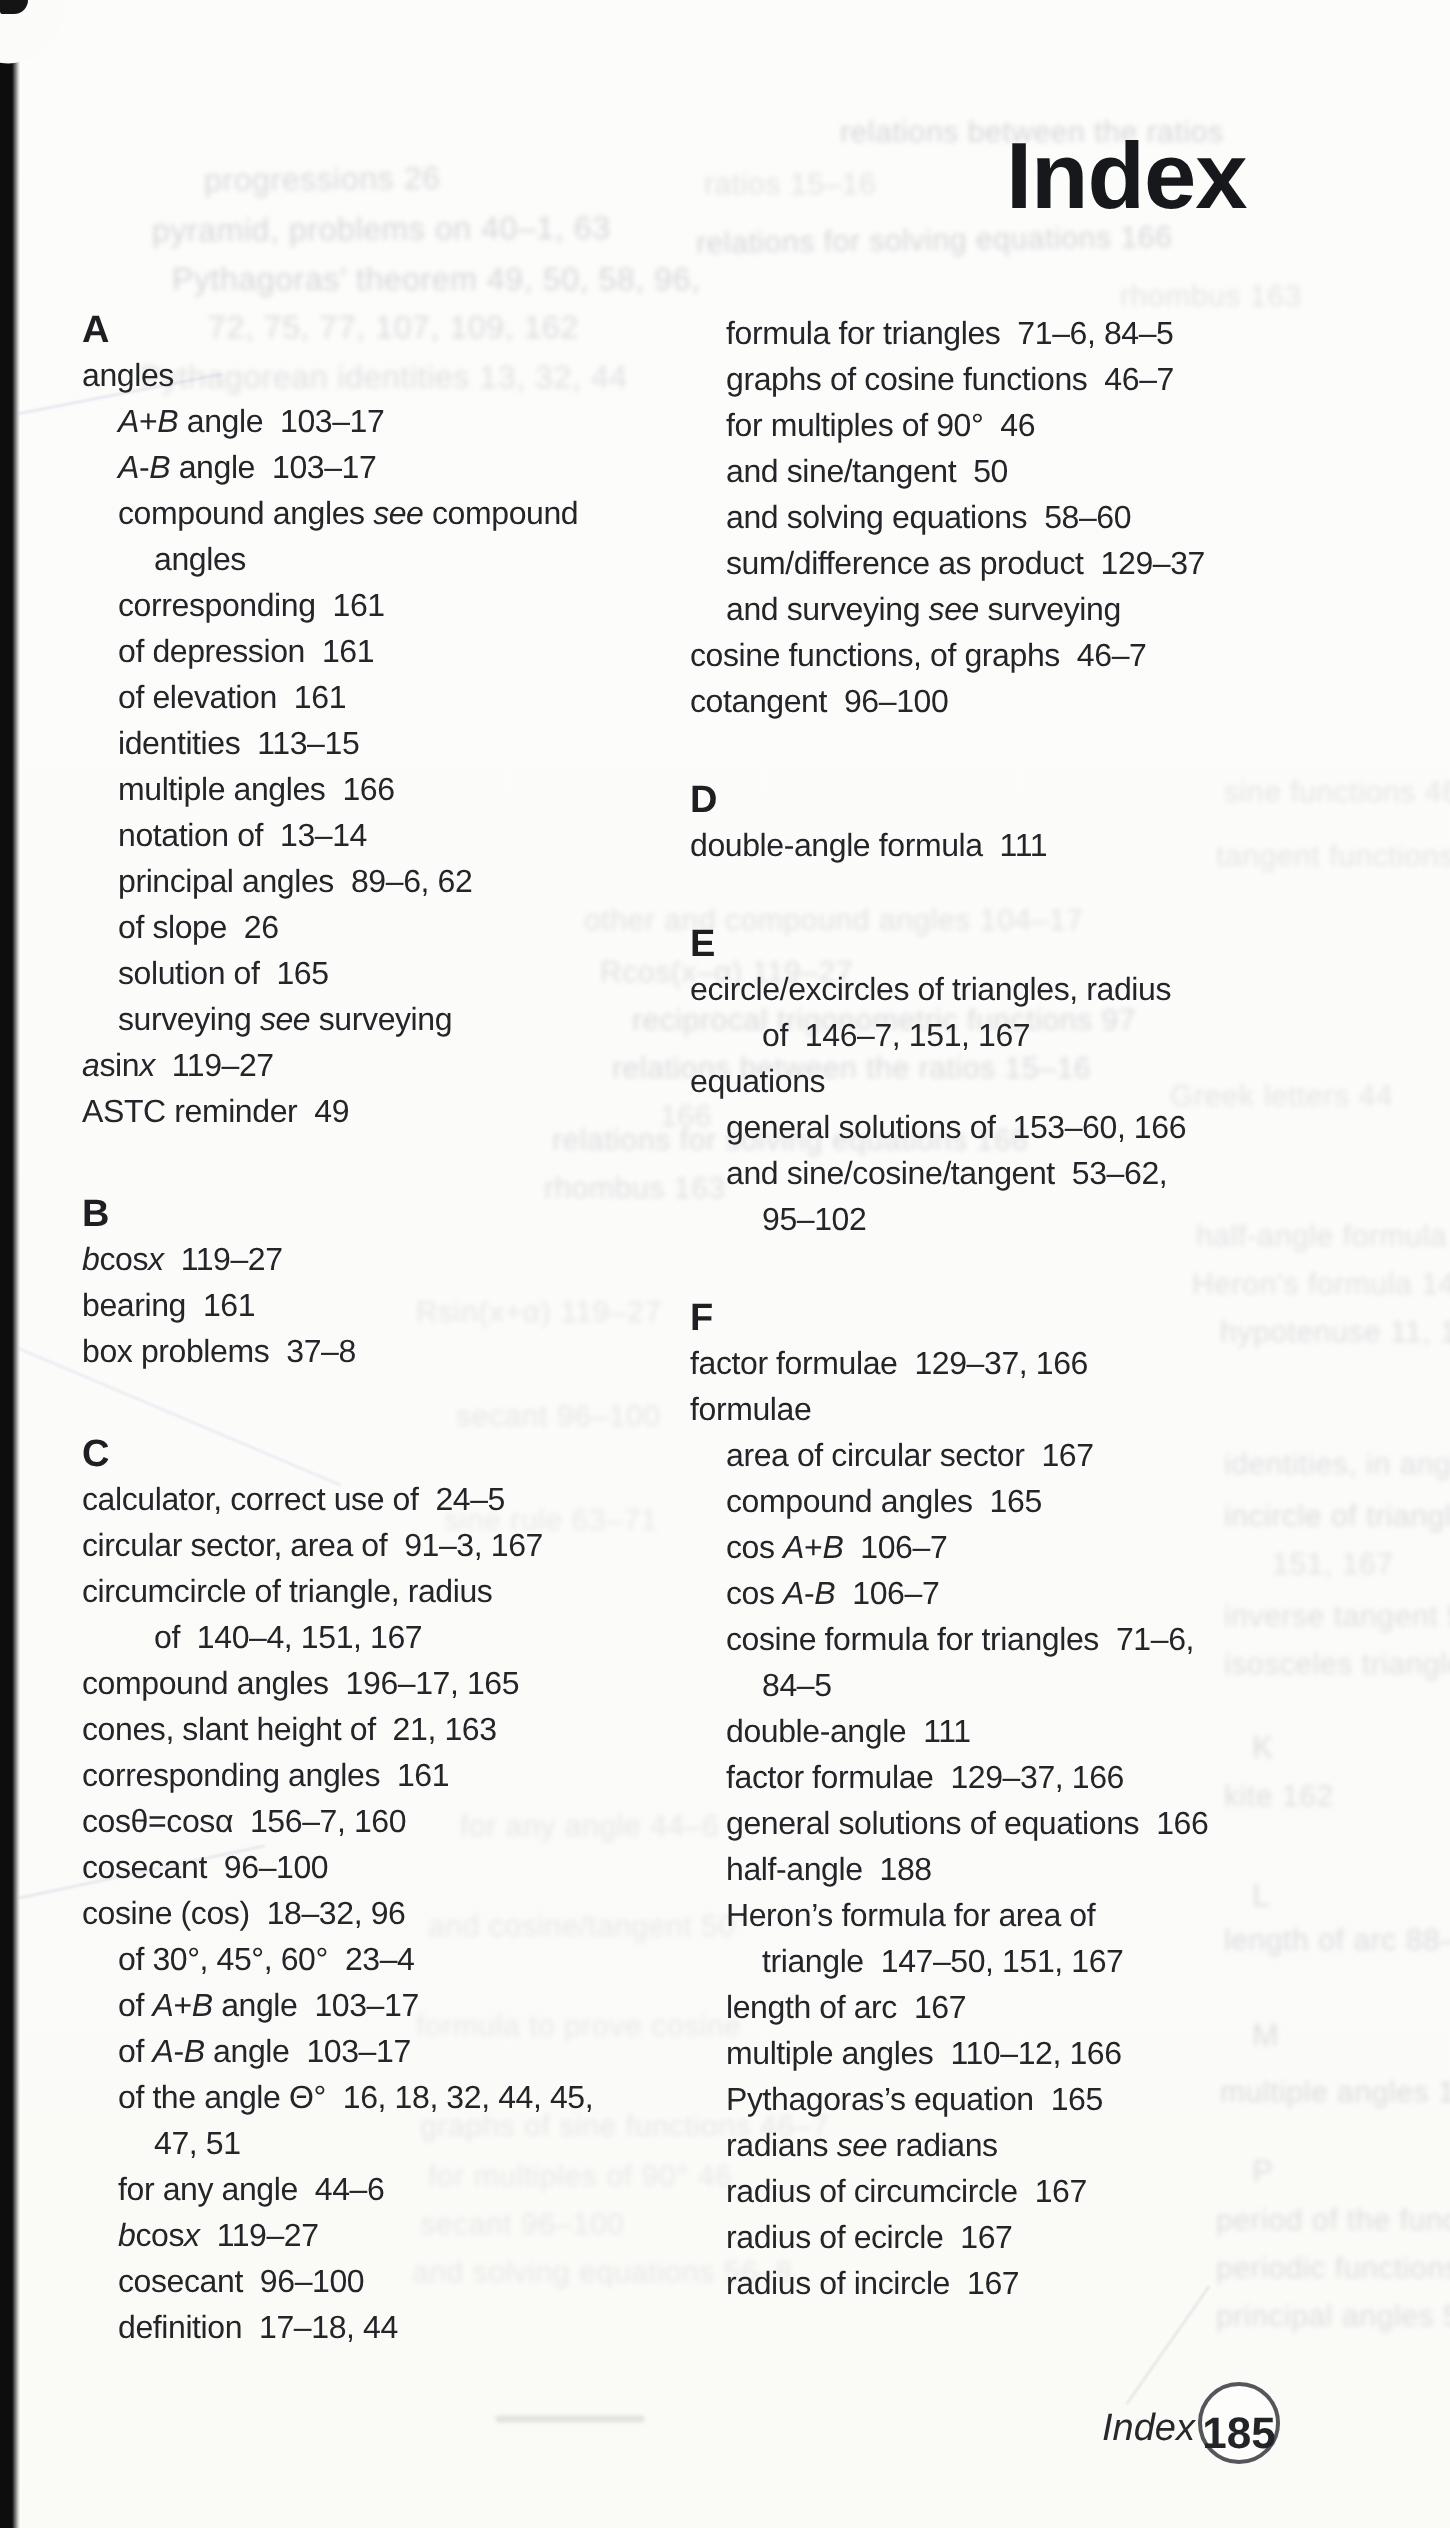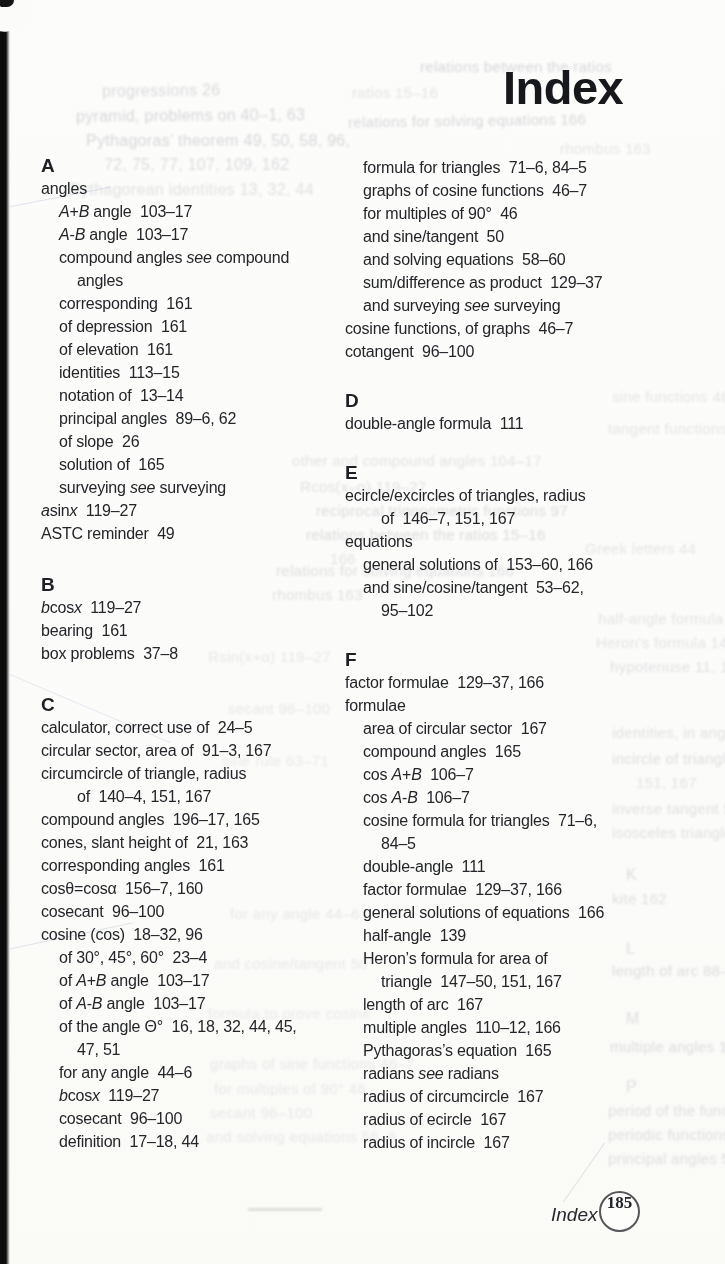--- a/index.html
+++ b/index.html
@@ -34,22 +34,22 @@
   .line{white-space:pre;font-size:16px;line-height:23px;height:23px;letter-spacing:-.2px;}
   .ind1{padding-left:18px;}
   .ind2{padding-left:36px;}
   .sec{font-size:19px;font-weight:700;line-height:23px;height:23px;color:#1d1f23;}
   .col-left .sec:not(:first-child){margin-top:28px;}
   .col-right .sec{margin-top:26px;}
   .it{font-style:italic;}
   
   .footer-label{position:absolute;left:551px;top:1204px;font-style:italic;font-size:19px;color:#26282c;}
   .page-badge{position:absolute;left:599px;top:1191px;width:41px;height:41px;box-sizing:border-box;
-              border:2.5px solid #54565a;border-radius:50%;display:flex;align-items:flex-start;
-              justify-content:center;font-weight:700;font-size:17px;color:#222428;background:rgba(255,255,255,.5);font-family:Liberation Serif, serif;}
+              border:2.5px solid #54565a;border-radius:50%;display:flex;align-items:flex-end;
+              justify-content:center;font-weight:700;font-size:22px;color:#222428;background:rgba(255,255,255,.5);}
 </style>
 </head>
 <body>
 
 <div class="page">
 
   <div class="ghost-layer">
       <span class="ghost" style="left: 102px; top: 82px; opacity: 0.28; font-size: 16px; transform: rotate(-0.6deg);">progressions 26</span>
       <span class="ghost" style="left: 76px; top: 107px; opacity: 0.3; font-size: 16px; transform: rotate(-0.4deg);">pyramid, problems on 40–1, 63</span>
       <span class="ghost" style="left: 86px; top: 132px; opacity: 0.3; font-size: 16px;">Pythagoras’ theorem 49, 50, 58, 96,</span>
@@ -111,20 +111,21 @@
       <div class="sec">A</div>
       <div class="line ind0"><span>angles</span></div>
       <div class="line ind1"><span class="it">A</span><span>+</span><span class="it">B</span><span> angle  103–17</span></div>
       <div class="line ind1"><span class="it">A</span><span>-</span><span class="it">B</span><span> angle  103–17</span></div>
       <div class="line ind1"><span>compound angles </span><span class="it">see</span><span> compound</span></div>
       <div class="line ind2"><span>angles</span></div>
       <div class="line ind1"><span>corresponding  161</span></div>
       <div class="line ind1"><span>of depression  161</span></div>
       <div class="line ind1"><span>of elevation  161</span></div>
       <div class="line ind1"><span>identities  113–15</span></div>
+      <div class="line ind1"><span>multiple angles  166</span></div>
       <div class="line ind1"><span>notation of  13–14</span></div>
       <div class="line ind1"><span>principal angles  89–6, 62</span></div>
       <div class="line ind1"><span>of slope  26</span></div>
       <div class="line ind1"><span>solution of  165</span></div>
       <div class="line ind1"><span>surveying </span><span class="it">see</span><span> surveying</span></div>
       <div class="line ind0"><span class="it">a</span><span>sin</span><span class="it">x</span><span>  119–27</span></div>
       <div class="line ind0"><span>ASTC reminder  49</span></div>
       <div class="sec">B</div>
       <div class="line ind0"><span class="it">b</span><span>cos</span><span class="it">x</span><span>  119–27</span></div>
       <div class="line ind0"><span>bearing  161</span></div>
@@ -174,21 +175,21 @@
       <div class="line ind0"><span>formulae</span></div>
       <div class="line ind1"><span>area of circular sector  167</span></div>
       <div class="line ind1"><span>compound angles  165</span></div>
       <div class="line ind1"><span>cos </span><span class="it">A</span><span>+</span><span class="it">B</span><span>  106–7</span></div>
       <div class="line ind1"><span>cos </span><span class="it">A</span><span>-</span><span class="it">B</span><span>  106–7</span></div>
       <div class="line ind1"><span>cosine formula for triangles  71–6,</span></div>
       <div class="line ind2"><span>84–5</span></div>
       <div class="line ind1"><span>double-angle  111</span></div>
       <div class="line ind1"><span>factor formulae  129–37, 166</span></div>
       <div class="line ind1"><span>general solutions of equations  166</span></div>
-      <div class="line ind1"><span>half-angle  139</span></div>
+      <div class="line ind1"><span>half-angle  188</span></div>
       <div class="line ind1"><span>Heron’s formula for area of</span></div>
       <div class="line ind2"><span>triangle  147–50, 151, 167</span></div>
       <div class="line ind1"><span>length of arc  167</span></div>
       <div class="line ind1"><span>multiple angles  110–12, 166</span></div>
       <div class="line ind1"><span>Pythagoras’s equation  165</span></div>
       <div class="line ind1"><span>radians </span><span class="it">see</span><span> radians</span></div>
       <div class="line ind1"><span>radius of circumcircle  167</span></div>
       <div class="line ind1"><span>radius of ecircle  167</span></div>
       <div class="line ind1"><span>radius of incircle  167</span></div>
     </div>

